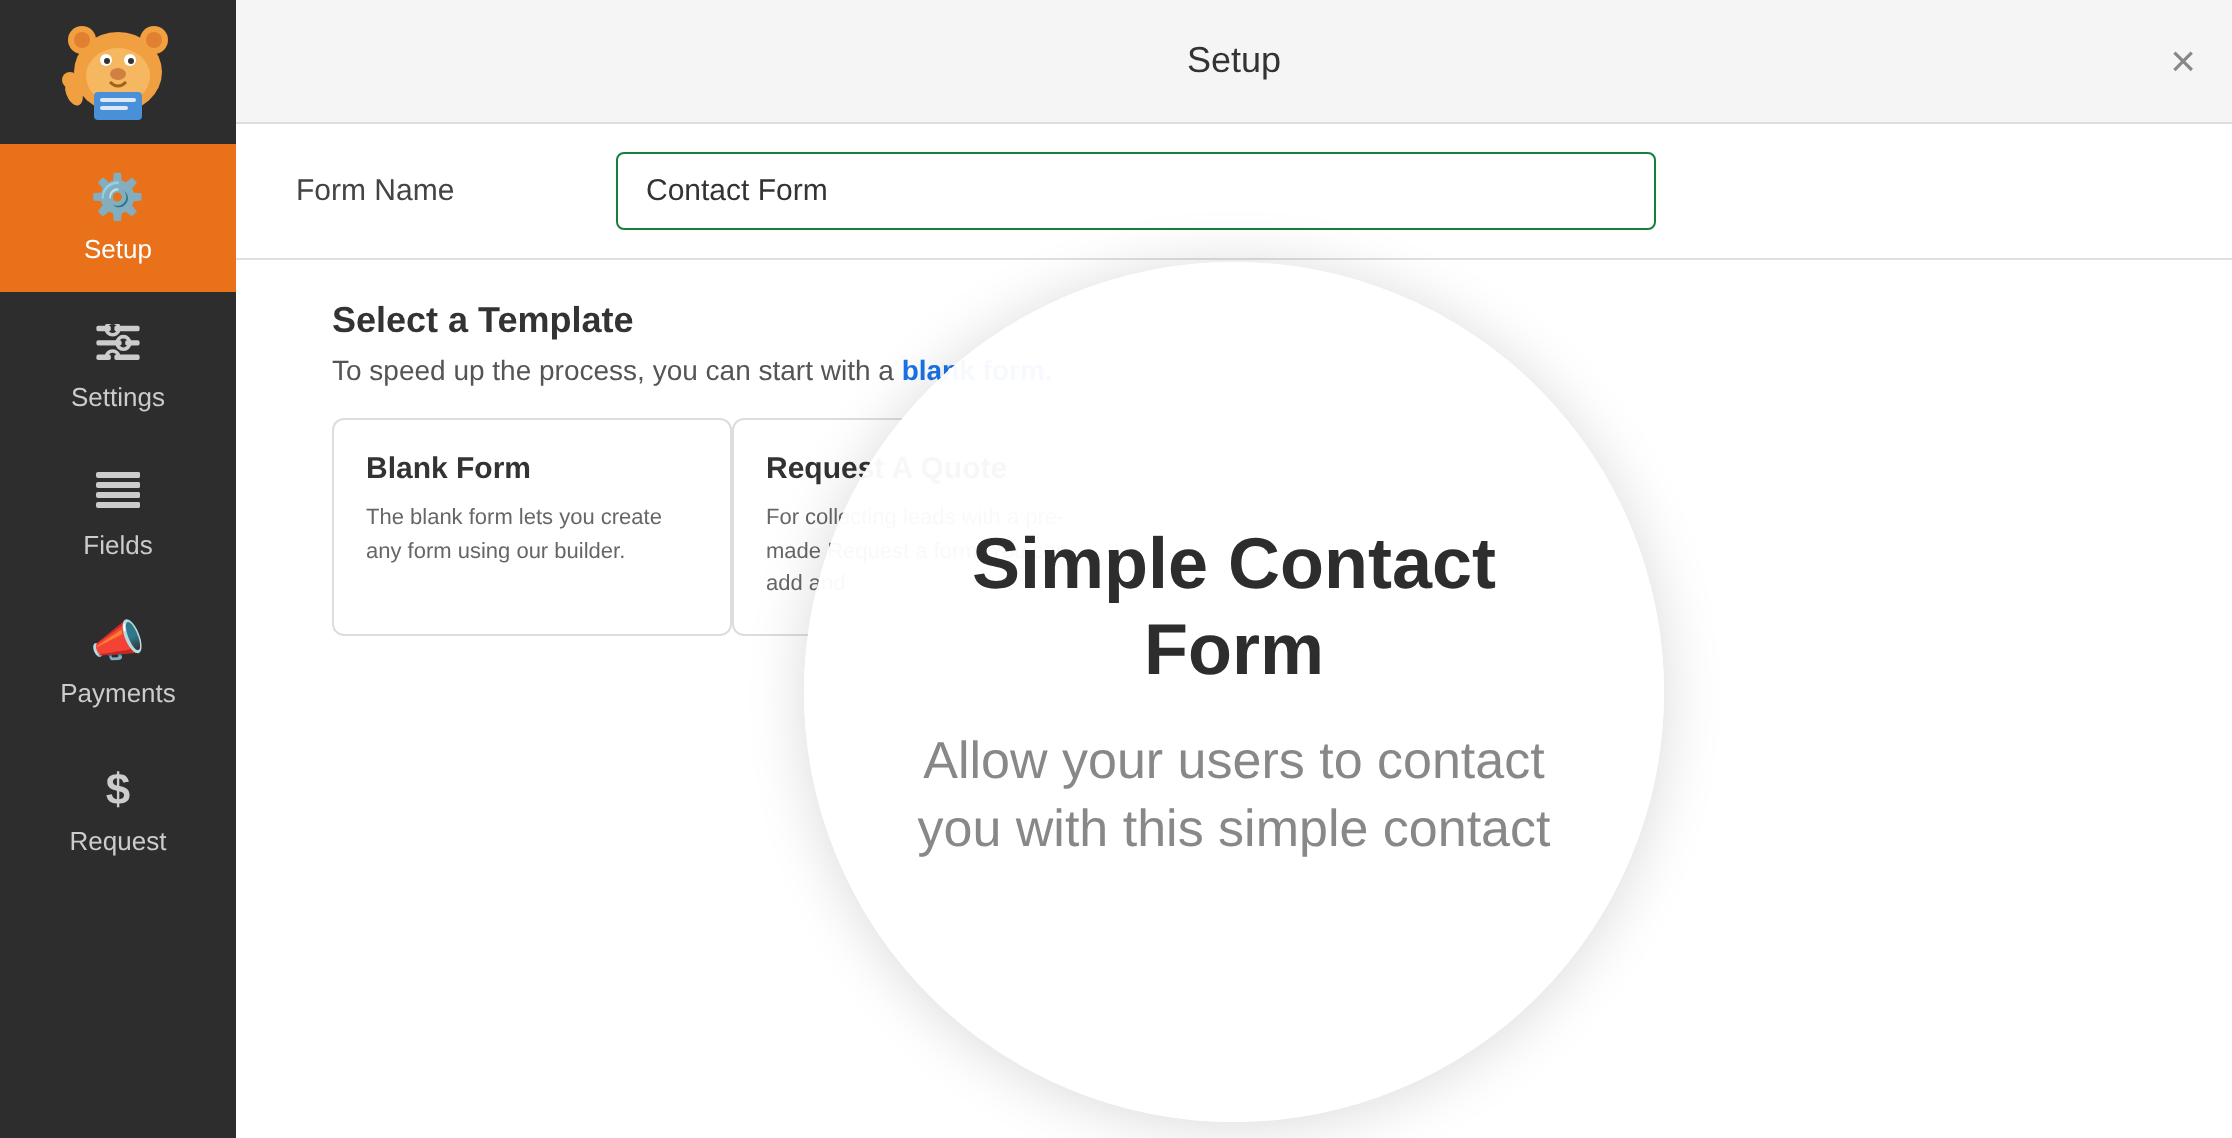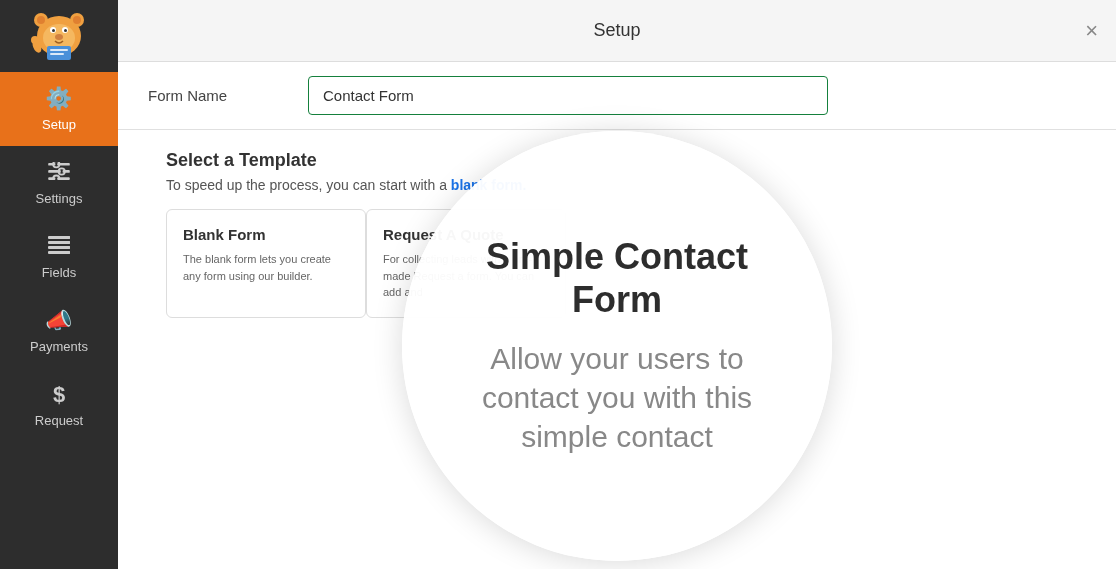--- a/index.html
+++ b/index.html
@@ -172,21 +172,21 @@
       top: 30px;
     }
     .tooltip-title {
       font-size: 36px;
       font-weight: 700;
       color: #2d2d2d;
       line-height: 1.2;
       margin-bottom: 18px;
     }
     .tooltip-body {
-      font-size: 30px;
+      font-size: 26px;
       color: #888;
       line-height: 1.3;
     }
 
     
     .bear-svg { display: block; }
   </style>
 </head>
 <body>
 

